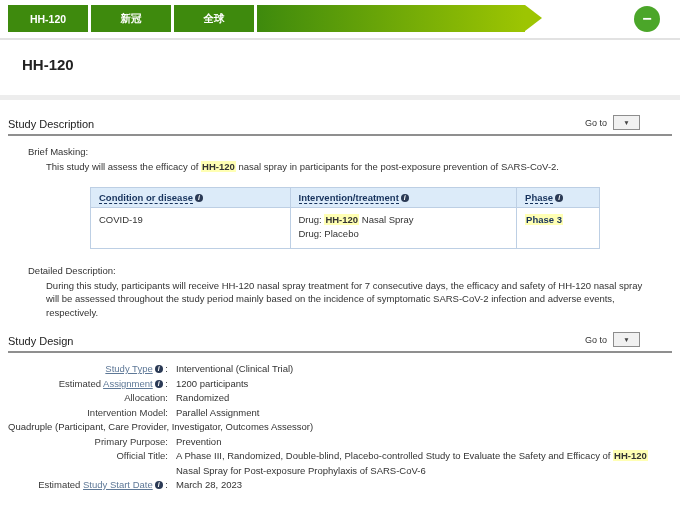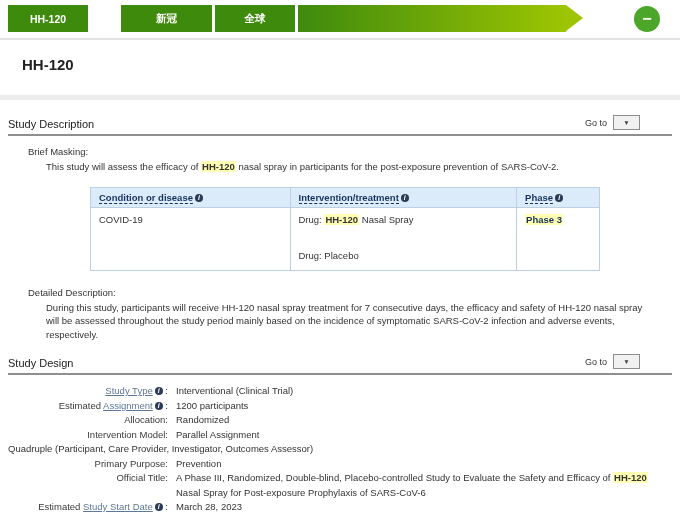--- a/index.html
+++ b/index.html
@@ -14,21 +14,21 @@
   }
 
   
   .nav-wrap { position: relative; height: 40px; border-bottom: 2px solid #e2e2e2; background: #fff; }
   .navbar { position: absolute; top: 5px; left: 8px; height: 27px; display: flex; }
   .nav-seg {
     background: #3e8a0d; color: #fff; font-weight: bold; font-size: 10.5px;
     display: flex; align-items: center; justify-content: center;
     margin-right: 3px; cursor: pointer;
   }
-  .nav-seg.w1 { width: 80px; } .nav-seg.w2 { width: 91px; margin-left: 30px; } .nav-seg.w3 { width: 80px; }
+  .nav-seg.w1 { width: 80px; } .nav-seg.w2 { width: 80px; } .nav-seg.w3 { width: 80px; }
   .nav-arrow {
     width: 268px; height: 27px;
     background: linear-gradient(to right, #3e8a0d, #9dc502);
     position: relative;
   }
   .nav-arrow::after {
     content: ""; position: absolute; right: -17px; top: 0;
     border-left: 17px solid #9dc502;
     border-top: 13.5px solid transparent;
     border-bottom: 13.5px solid transparent;
@@ -66,21 +66,21 @@
   mark.hl { background: #ffffb3; font-weight: bold; color: inherit; padding: 0 1px; }
 
   
   table.ct { border-collapse: collapse; margin: 13px 0 0 90px; width: 510px; font-size: 9.5px; }
   table.ct th, table.ct td { border: 1px solid #bdcfe4; text-align: left; vertical-align: top; }
   table.ct th {
     background: #dcebf9; color: #16325c; font-weight: bold; padding: 4px 8px;
   }
   table.ct th .th-link { border-bottom: 1px dashed #16325c; cursor: pointer; }
   table.ct td { padding: 6px 8px 9px 8px; }
-  .drug-line + .drug-line { margin-top: 25px; }
+  .drug-line + .drug-line { margin-top: 3px; }
   .phase-cell { font-weight: bold; color: #16325c; }
 
   
   .info-icon {
     display: inline-block; width: 8px; height: 8px; border-radius: 50%;
     background: #2b3a55; color: #fff; font-size: 7px; font-weight: bold;
     line-height: 8px; text-align: center; vertical-align: 1px; margin-left: 2px;
     font-style: italic; cursor: pointer;
   }
 

